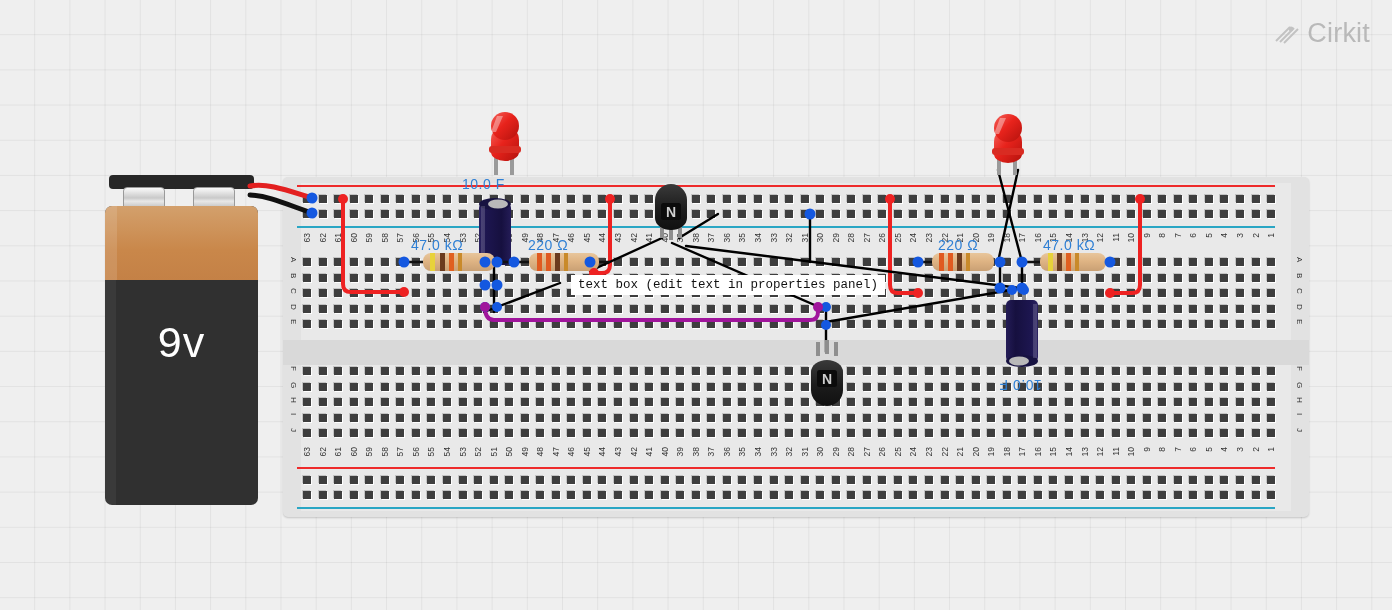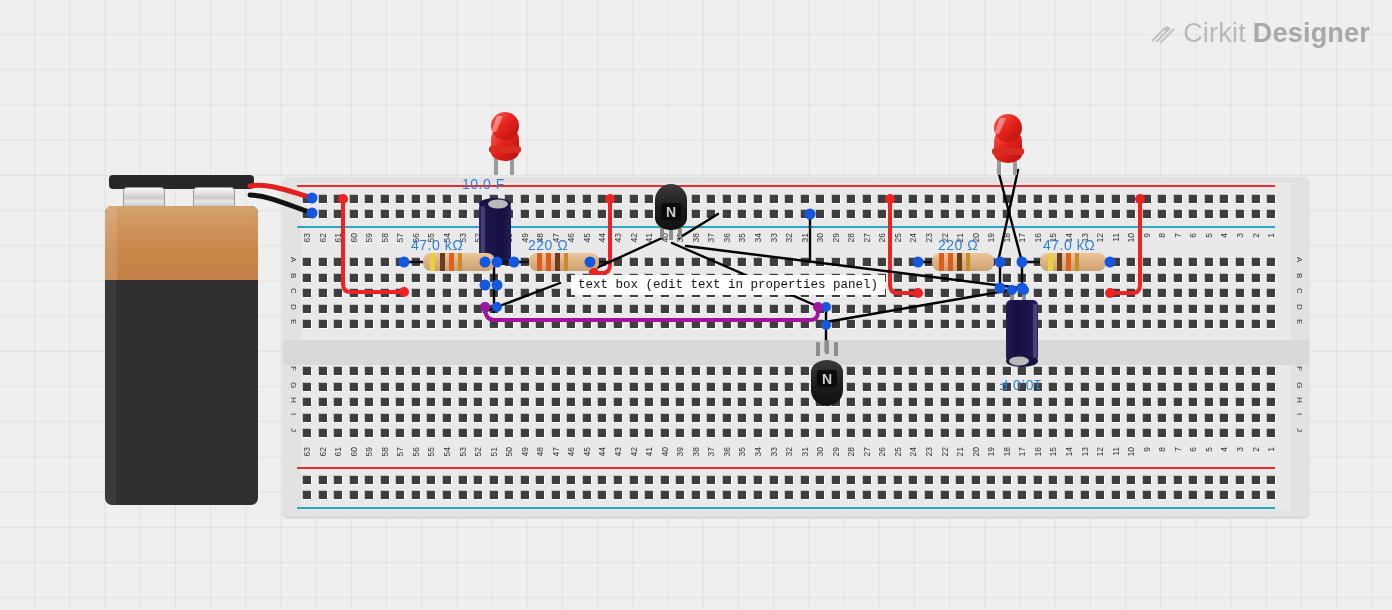--- a/index.html
+++ b/index.html
@@ -67,29 +67,29 @@
     <svg width="26" height="22" viewBox="0 0 26 22">
       <g stroke="#c2c2c2" stroke-width="2" fill="none">
         <path d="M2 18 L16 4"></path>
           <path d="M6 19 L20 5"></path>
           <path d="M10 20 L24 6"></path>
       </g>
       <circle cx="17" cy="6" r="2.4" fill="#c2c2c2"></circle>
     </svg>
   </span>
   <span class="bword">Cirkit</span>
-  <span class="bword2">Designer</span>
 </div>
 
 <div id="battery">
   <div class="bat-cap"></div>
   <div class="bat-term t1"></div>
   <div class="bat-term t2"></div>
   <div class="bat-body">
     <div class="bat-orange"></div>
+    <div class="bat-label">9v</div>
   </div>
 </div>
 
 <div id="bb">
   <div class="bb-inner"></div>
 
   <div id="bb-dyn">
       <div class="rail-line" style="top: 8px; background: rgb(238, 43, 43); left: 14px; width: 978.1px;"></div>
       <div class="hole" style="position: absolute; left: 20px; top: 18px; background: rgb(62, 62, 62);"></div>
       <div class="hole" style="position: absolute; left: 20px; top: 33px; background: rgb(62, 62, 62);"></div>

